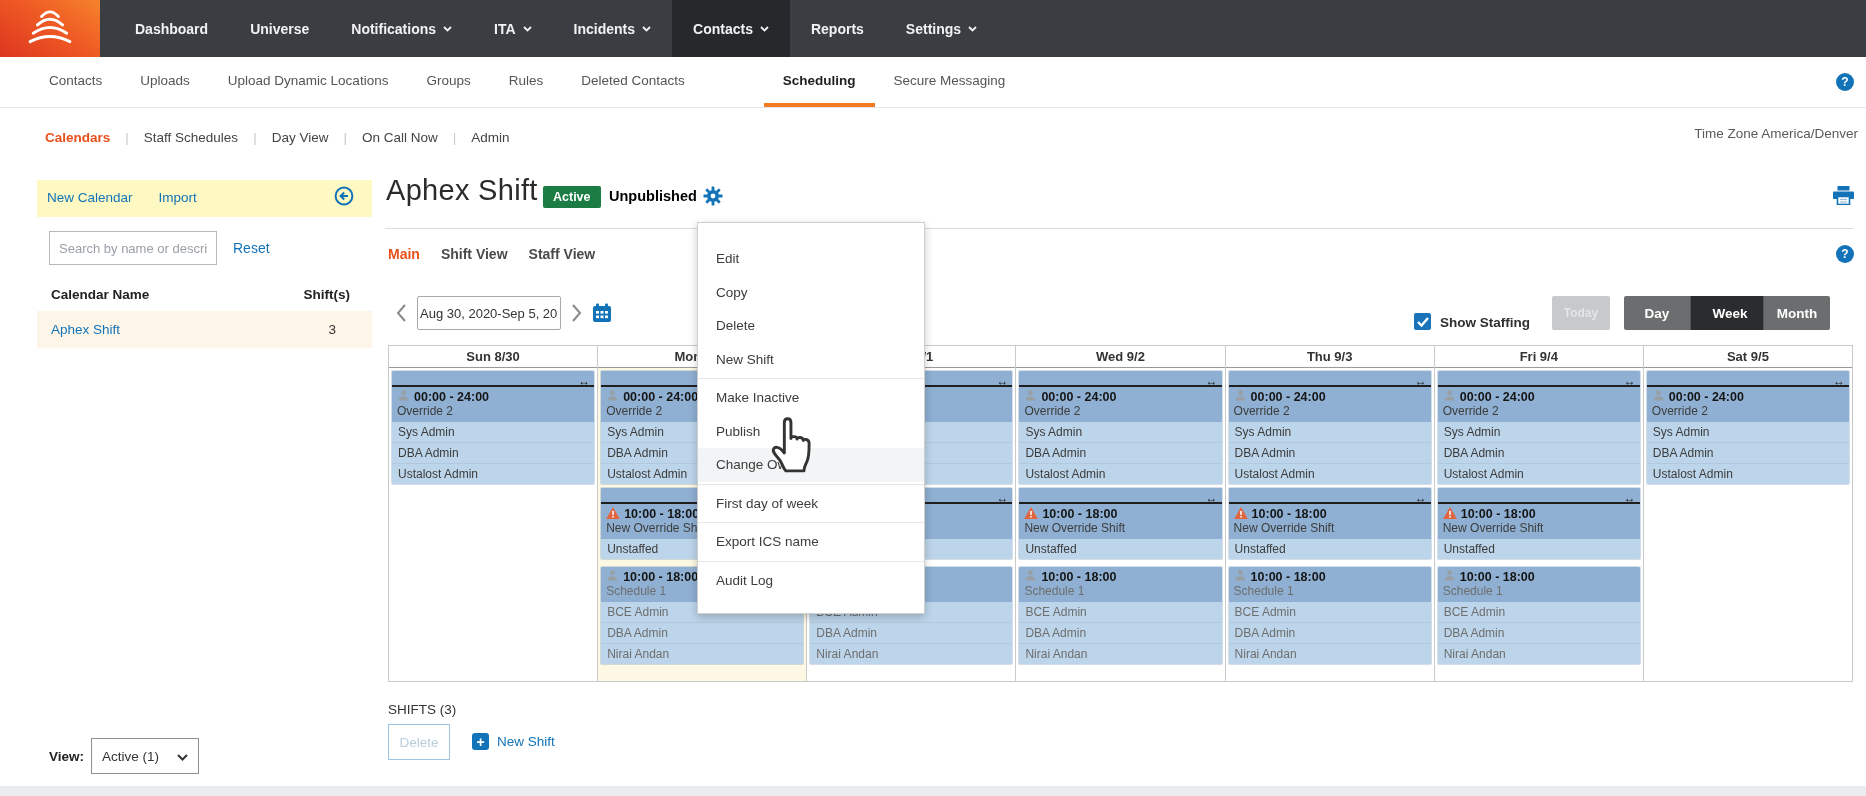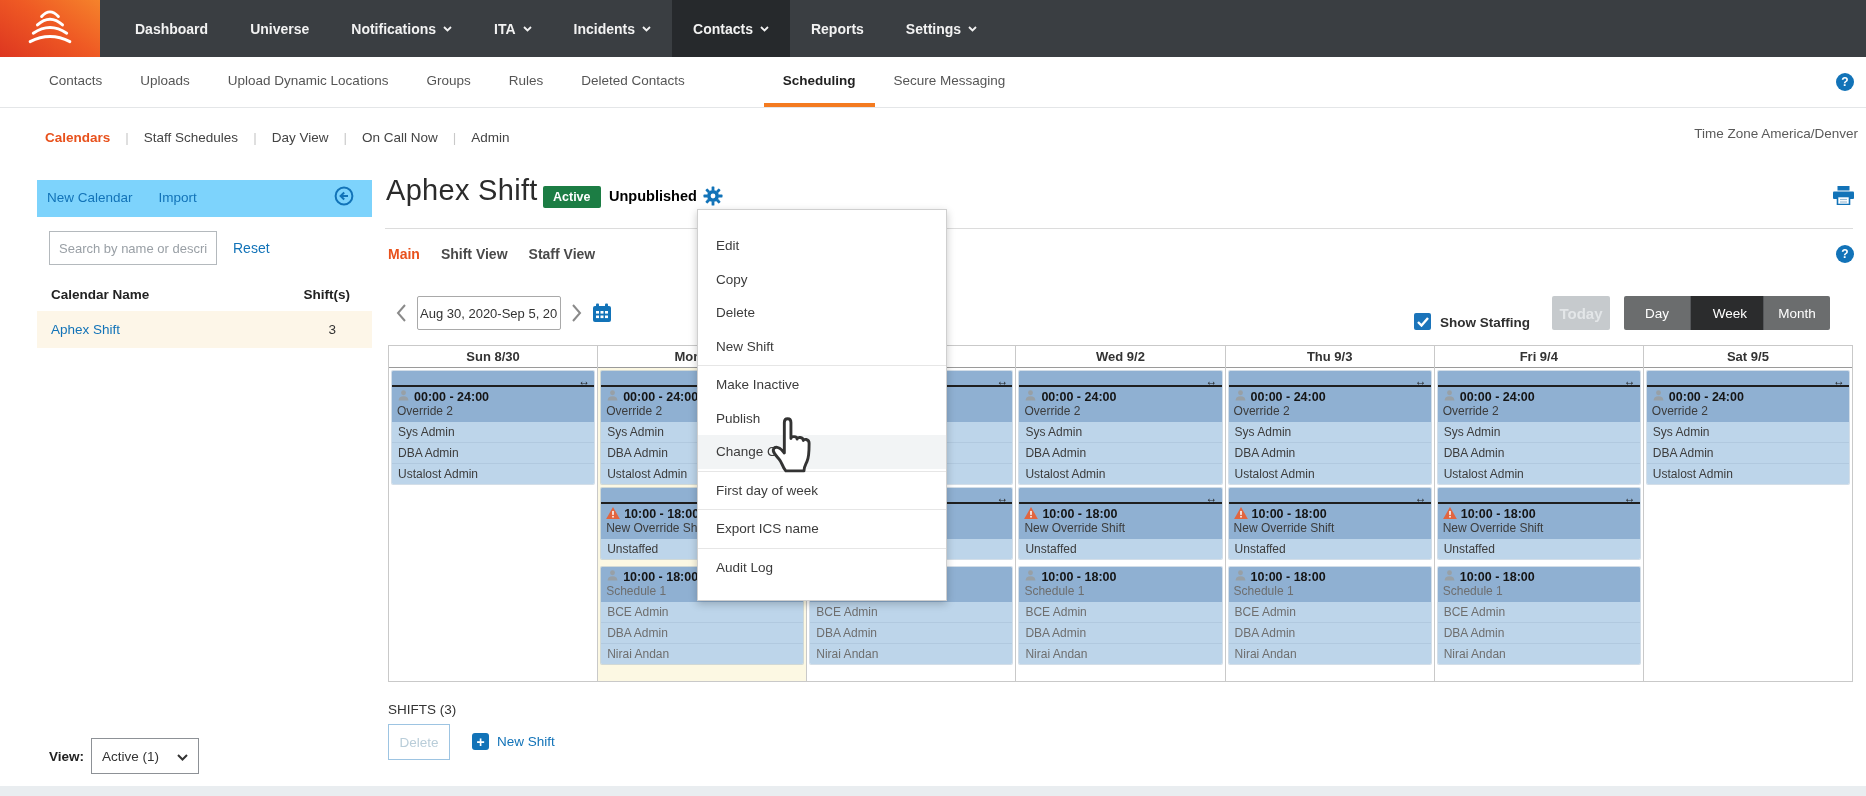--- a/index.html
+++ b/index.html
@@ -29,21 +29,21 @@
   .subnav .help-circle{position:absolute;right:12px;top:16px;}
 
   
   .crumb-tabs{position:absolute;left:45px;top:130px;display:flex;align-items:center;font-size:13.5px;color:#444;}
   .crumb-tab{cursor:pointer;}
   .crumb-tab.active{color:#e8511c;font-weight:700;}
   .crumb-sep{color:#c9c9c9;margin:0 15px;}
   .tz{position:absolute;right:8px;top:126px;font-size:13.5px;color:#5a5a5a;}
 
   
-  .sidebar{position:absolute;left:37px;top:180px;width:335px;height:461px;background:#7dd3fc;}
+  .sidebar{position:absolute;left:37px;top:180px;width:335px;height:461px;background:#fef9c3;}
   .side-links{position:absolute;left:10px;top:10px;display:flex;gap:26px;font-size:13.5px;color:#1273b8;}
   .side-link{cursor:pointer;}
   .collapse-btn{position:absolute;right:18px;top:6px;cursor:pointer;width:20px;height:20px;}
   .side-white{position:absolute;left:0;top:37px;width:335px;height:493px;background:#fff;}
   .search-row{display:flex;align-items:center;padding:14px 0 12px 12px;}
   .search-input{width:168px;height:34px;border:1px solid #b4b9bd;background:#fff;font-size:13px;
                 color:#333;padding:0 9px;outline:none;box-sizing:border-box;
                 font-family:"Liberation Sans",sans-serif;}
   .search-input::placeholder{color:#9aa0a6;}
   .reset-link{color:#1273b8;font-size:14px;margin-left:16px;cursor:pointer;}
@@ -75,24 +75,24 @@
   
   .date-nav{position:absolute;left:396px;top:296px;display:flex;align-items:center;gap:10px;}
   .chev{cursor:pointer;display:flex;align-items:center;}
   .date-input{width:144px;height:34px;border:1px solid #a9a9a9;border-radius:2px;font-size:13px;
               color:#333;text-align:center;outline:none;box-sizing:border-box;
               font-family:"Liberation Sans",sans-serif;background:#fff;}
   .right-controls{position:absolute;right:36px;top:296px;display:flex;align-items:flex-end;height:34px;margin-left:36px;}
   .checkbox{width:17px;height:17px;background:#1b74ba;border-radius:2px;display:flex;align-items:center;
             justify-content:center;cursor:pointer;}
   .staffing-label{font-size:13.5px;font-weight:700;color:#2f2f2f;margin:0 22px 0 9px;cursor:default;}
-  .btn-today{width:58px;height:34px;background:#c6cacd;color:#e3e6e8;font-weight:700;font-size:15px;
+  .btn-today{width:58px;height:34px;background:#c6cacd;color:#e3e6e8;font-weight:700;font-size:12px;
              display:flex;align-items:center;justify-content:center;border-radius:2px;margin-right:14px;cursor:default;}
   .segmented{display:flex;height:34px;border-radius:2px;overflow:hidden;}
-  .seg{min-width:46px;padding:0 10px;background:#6b6d6e;color:#fff;font-weight:400;font-size:13.5px;
+  .seg{min-width:46px;padding:0 10px;background:#6b6d6e;color:#fff;font-weight:700;font-size:13.5px;
        display:flex;align-items:center;justify-content:center;cursor:pointer;}
   .seg + .seg{border-left:1px solid #55575a;}
   .seg.active{background:#2b2c2d;padding-left:16px;}
 
   
   .grid{position:absolute;left:388px;top:345px;width:1465px;height:335px;
         border-top:1px solid #c9c9c9;border-bottom:1px solid #c9c9c9;display:flex;}
   .day-col{flex:1 1 0;border-left:1px solid #c9c9c9;display:flex;flex-direction:column;min-width:0;}
   .day-col:last-child{border-right:1px solid #c9c9c9;}
   .day-head{height:21px;line-height:21px;text-align:center;font-size:13px;font-weight:700;color:#333;
@@ -121,21 +121,21 @@
               background:#fff;color:#b9cdd9;font-size:13.5px;display:flex;align-items:center;
               justify-content:center;cursor:default;box-sizing:border-box;}
   .new-shift{position:absolute;left:472px;top:733px;display:flex;align-items:center;gap:8px;cursor:pointer;}
   .plus-icon{width:17px;height:17px;background:#1273b8;border-radius:3px;color:#fff;font-size:14px;
              font-weight:700;display:flex;align-items:center;justify-content:center;line-height:1;}
   .new-shift-label{color:#1273b8;font-size:13.5px;}
 
   .bottom-strip{position:absolute;left:0;top:786px;width:1866px;height:10px;background:#e9edf0;}
 
   
-  .menu{position:absolute;left:697px;top:209px;width:250px;background:#fff;border:1px solid #cfcfcf;
+  .menu{position:absolute;left:697px;top:222px;width:228px;background:#fff;border:1px solid #cfcfcf;
         box-shadow:0 3px 8px rgba(0,0,0,.22);z-index:50;padding:19px 0 16px 0;box-sizing:border-box;}
   .menu-item{height:33.5px;display:flex;align-items:center;padding-left:18px;font-size:13.5px;
              color:#3c3c3c;cursor:pointer;}
   .menu-item.hover{background:#f2f4f5;}
   .menu-divider{height:1px;background:#e6e6e6;margin:2px 0;}
   .hand-cursor{position:absolute;left:764px;top:408px;z-index:60;pointer-events:none;}
 </style>
 </head>
 <body>
 

